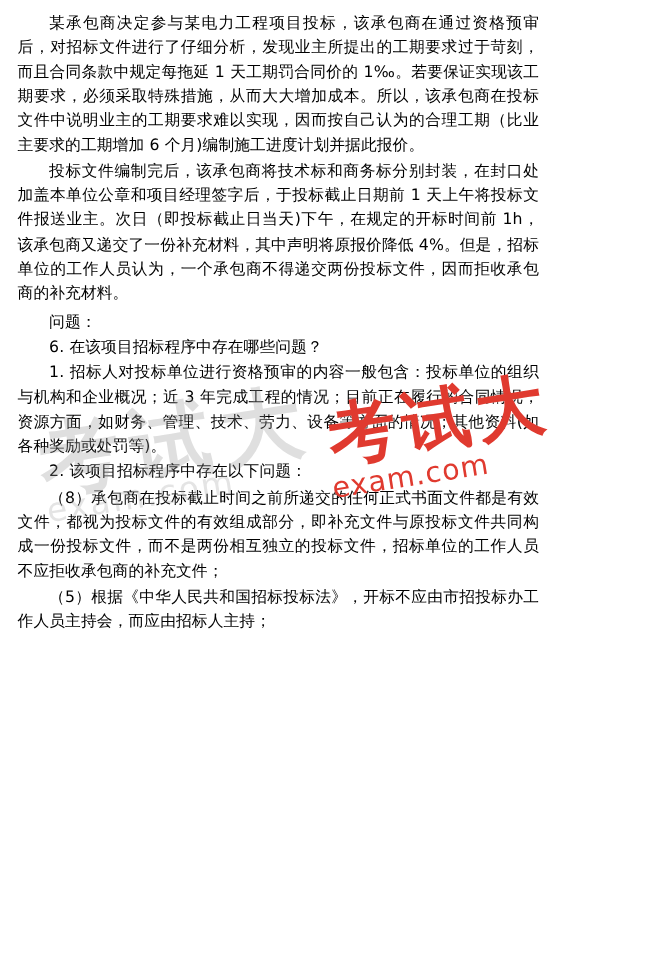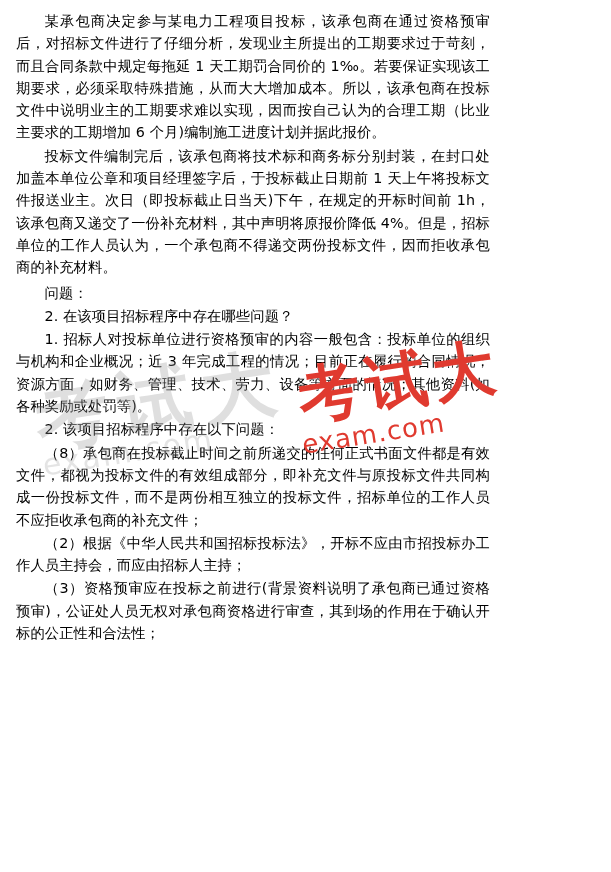--- a/index.html
+++ b/index.html
@@ -101,27 +101,26 @@
 <body>
 
 <div class="page">
 
   <div class="doc">
 
     <p class="para">某承包商决定参与某电力工程项目投标，该承包商在通过资格预审后，对招标文件进行了仔细分析，发现业主所提出的工期要求过于苛刻，而且合同条款中规定每拖延 1 天工期罚合同价的 1‰。若要保证实现该工期要求，必须采取特殊措施，从而大大增加成本。所以，该承包商在投标文件中说明业主的工期要求难以实现，因而按自己认为的合理工期（比业主要求的工期增加 6 个月)编制施工进度计划并据此报价。</p>
     <p class="para">投标文件编制完后，该承包商将技术标和商务标分别封装，在封口处加盖本单位公章和项目经理签字后，于投标截止日期前 1 天上午将投标文件报送业主。次日（即投标截止日当天)下午，在规定的开标时间前 1h，该承包商又递交了一份补充材料，其中声明将原报价降低 4%。但是，招标单位的工作人员认为，一个承包商不得递交两份投标文件，因而拒收承包商的补充材料。</p>
 
     <p class="heading">问题：</p>
-    <p class="qitem">2. 在该项目招标程序中存在哪些问题？</p>
+    <p class="qitem">6. 在该项目招标程序中存在哪些问题？</p>
 
     <p class="para">1. 招标人对投标单位进行资格预审的内容一般包含：投标单位的组织与机构和企业概况；近 3 年完成工程的情况；目前正在履行的合同情况；资源方面，如财务、管理、技术、劳力、设备等方面的情况；其他资料(如各种奖励或处罚等)。</p>
     <p class="para">2. 该项目招标程序中存在以下问题：</p>
     <p class="para">（8）承包商在投标截止时间之前所递交的任何正式书面文件都是有效文件，都视为投标文件的有效组成部分，即补充文件与原投标文件共同构成一份投标文件，而不是两份相互独立的投标文件，招标单位的工作人员不应拒收承包商的补充文件；</p>
-    <p class="para">（2）根据《中华人民共和国招标投标法》，开标不应由市招投标办工作人员主持会，而应由招标人主持；</p>
-    <p class="para">（3）资格预审应在投标之前进行(背景资料说明了承包商已通过资格预审)，公证处人员无权对承包商资格进行审查，其到场的作用在于确认开标的公正性和合法性；</p>
+    <p class="para">（5）根据《中华人民共和国招标投标法》，开标不应由市招投标办工作人员主持会，而应由招标人主持；</p>
 
   </div>
 
   <div class="watermark wm-ghost">考试大</div>
   <div class="watermark wm-ghost2">exam.com</div>
   <div class="watermark wm-main">考试大</div>
   <div class="watermark wm-sub">exam.com</div>
 
 </div>
 

